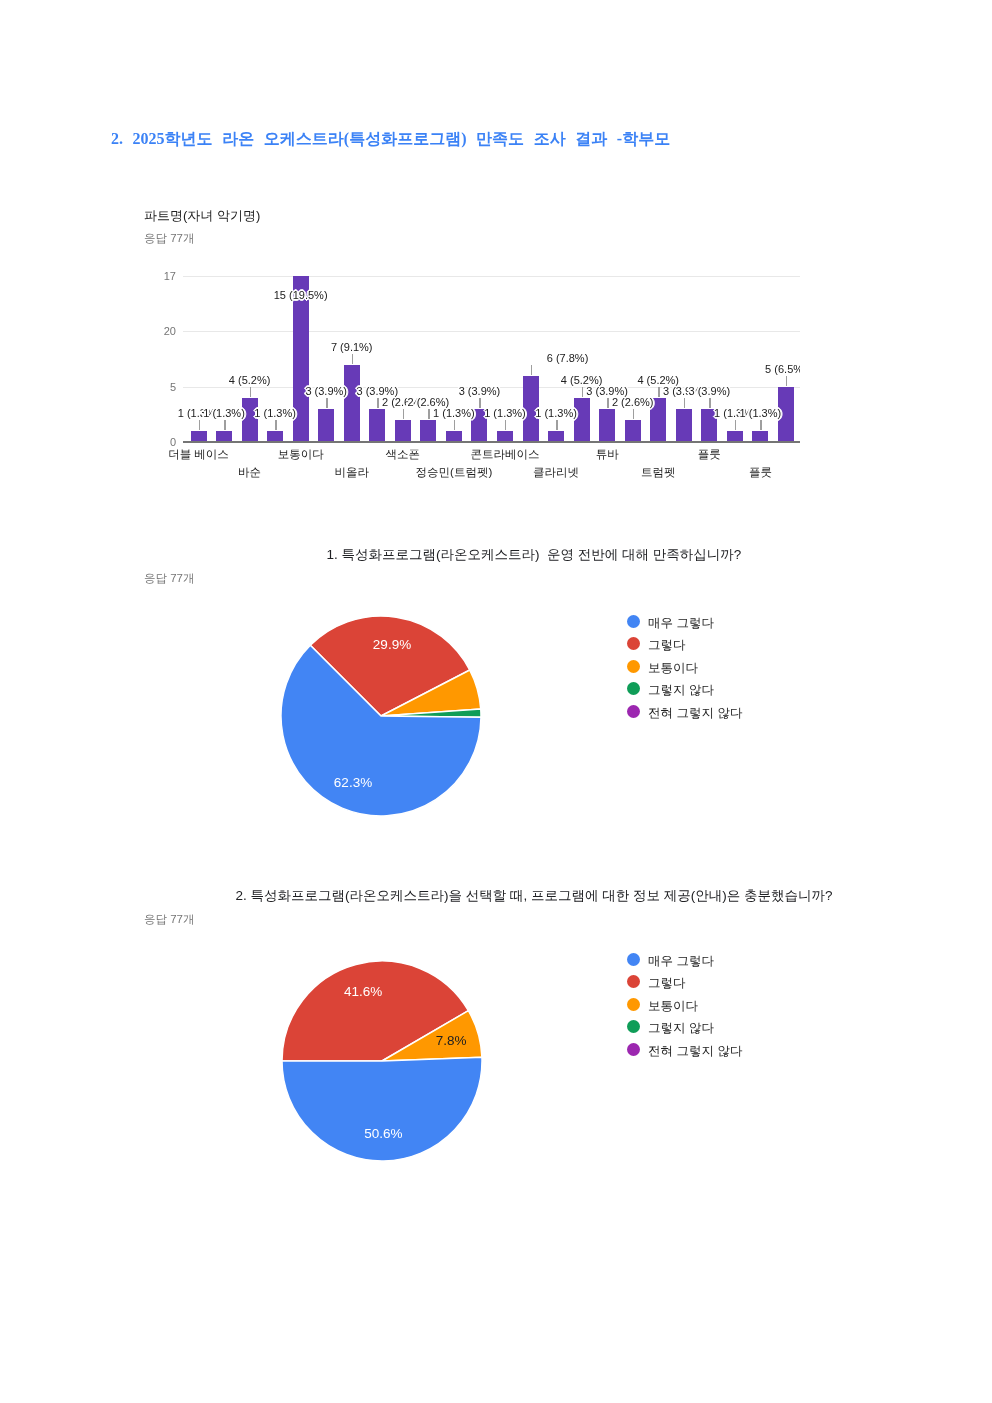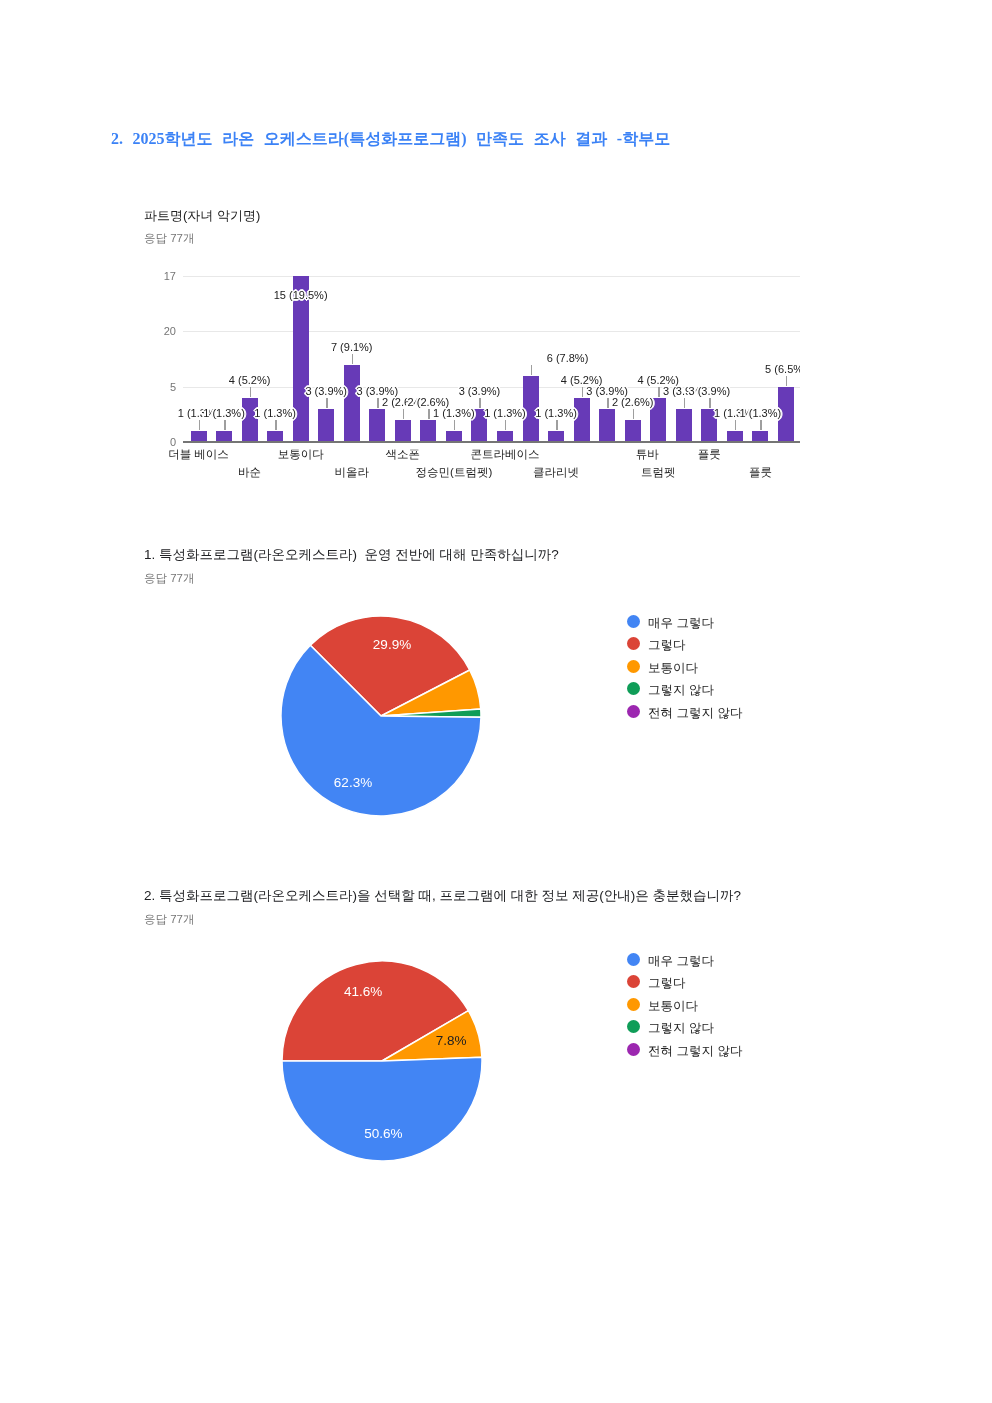--- a/index.html
+++ b/index.html
@@ -8,21 +8,21 @@
     position:relative; width:992px; height:1403px; background:#fff;
     font-family:"Liberation Sans", sans-serif; overflow:hidden;
   }
   .doc-title {
     position:absolute; left:111px; top:129px; width:760px;
     font-family:"Liberation Serif", serif; font-size:16px; font-weight:600;
     color:#3b82f6; word-spacing:0.35em; white-space:pre-wrap;
   }
   .chart-title { position:absolute; font-size:13px; color:#212121; font-weight:400; }
   .chart-resp  { position:absolute; font-size:11.5px; color:#757575; }
-  .q-title { position:absolute; font-size:13.5px; color:#202124; font-weight:500; white-space:pre-wrap; width:780px; }
+  .q-title { position:absolute; font-size:13.5px; color:#202124; font-weight:500; white-space:pre-wrap; width:780px;text-align:center; }
 
   
   .bar-canvas { position:absolute; left:140px; top:258px; width:660px; height:230px; overflow:hidden; }
   .gridline { position:absolute; left:43px; width:617px; height:1px; background:#e8e8e8; }
   .baseline { position:absolute; left:43px; width:617px; height:2px; background:#757575; }
   .ytick { position:absolute; left:0; width:36px; text-align:right; font-size:11px; color:#757575; line-height:12px; }
   .bar { position:absolute; background:#673ab7; width:16px; }
   .leader { position:absolute; width:1.5px; background:#9e9e9e; }
   .bar-label {
     position:absolute; transform:translateX(-50%); white-space:nowrap;
@@ -90,21 +90,21 @@
       <div class="xcat" style="left: 364.98px; top: 189px;">콘트라베이스</div>
       <div class="bar" style="left: 382.52px; top: 117.58px; height: 66.42px; background: rgb(103, 58, 183);"></div>
       <div class="leader" style="left: 390.52px; top: 106.58px; height: 10px;"></div>
       <div class="bar" style="left: 408.06px; top: 172.93px; height: 11.07px; background: rgb(103, 58, 183);"></div>
       <div class="leader" style="left: 416.06px; top: 161.93px; height: 10px;"></div>
       <div class="xcat" style="left: 416.06px; top: 207px;">클라리넷</div>
       <div class="bar" style="left: 433.6px; top: 139.72px; height: 44.28px; background: rgb(103, 58, 183);"></div>
       <div class="leader" style="left: 441.6px; top: 128.72px; height: 10px;"></div>
       <div class="bar" style="left: 459.14px; top: 150.79px; height: 33.21px; background: rgb(103, 58, 183);"></div>
       <div class="leader" style="left: 467.14px; top: 139.79px; height: 10px;"></div>
-      <div class="xcat" style="left: 467.14px; top: 189px; margin-left: 40px;">튜바</div>
+      <div class="xcat" style="left: 467.14px; top: 189px;">튜바</div>
       <div class="bar" style="left: 484.68px; top: 161.86px; height: 22.14px; background: rgb(103, 58, 183);"></div>
       <div class="leader" style="left: 492.68px; top: 150.86px; height: 10px;"></div>
       <div class="bar" style="left: 510.22px; top: 139.72px; height: 44.28px; background: rgb(103, 58, 183);"></div>
       <div class="leader" style="left: 518.22px; top: 128.72px; height: 10px;"></div>
       <div class="xcat" style="left: 518.22px; top: 207px;">트럼펫</div>
       <div class="bar" style="left: 535.76px; top: 150.79px; height: 33.21px; background: rgb(103, 58, 183);"></div>
       <div class="leader" style="left: 543.76px; top: 139.79px; height: 10px;"></div>
       <div class="bar" style="left: 561.3px; top: 150.79px; height: 33.21px; background: rgb(103, 58, 183);"></div>
       <div class="leader" style="left: 569.3px; top: 139.79px; height: 10px;"></div>
       <div class="xcat" style="left: 569.3px; top: 189px;">플룻</div>

